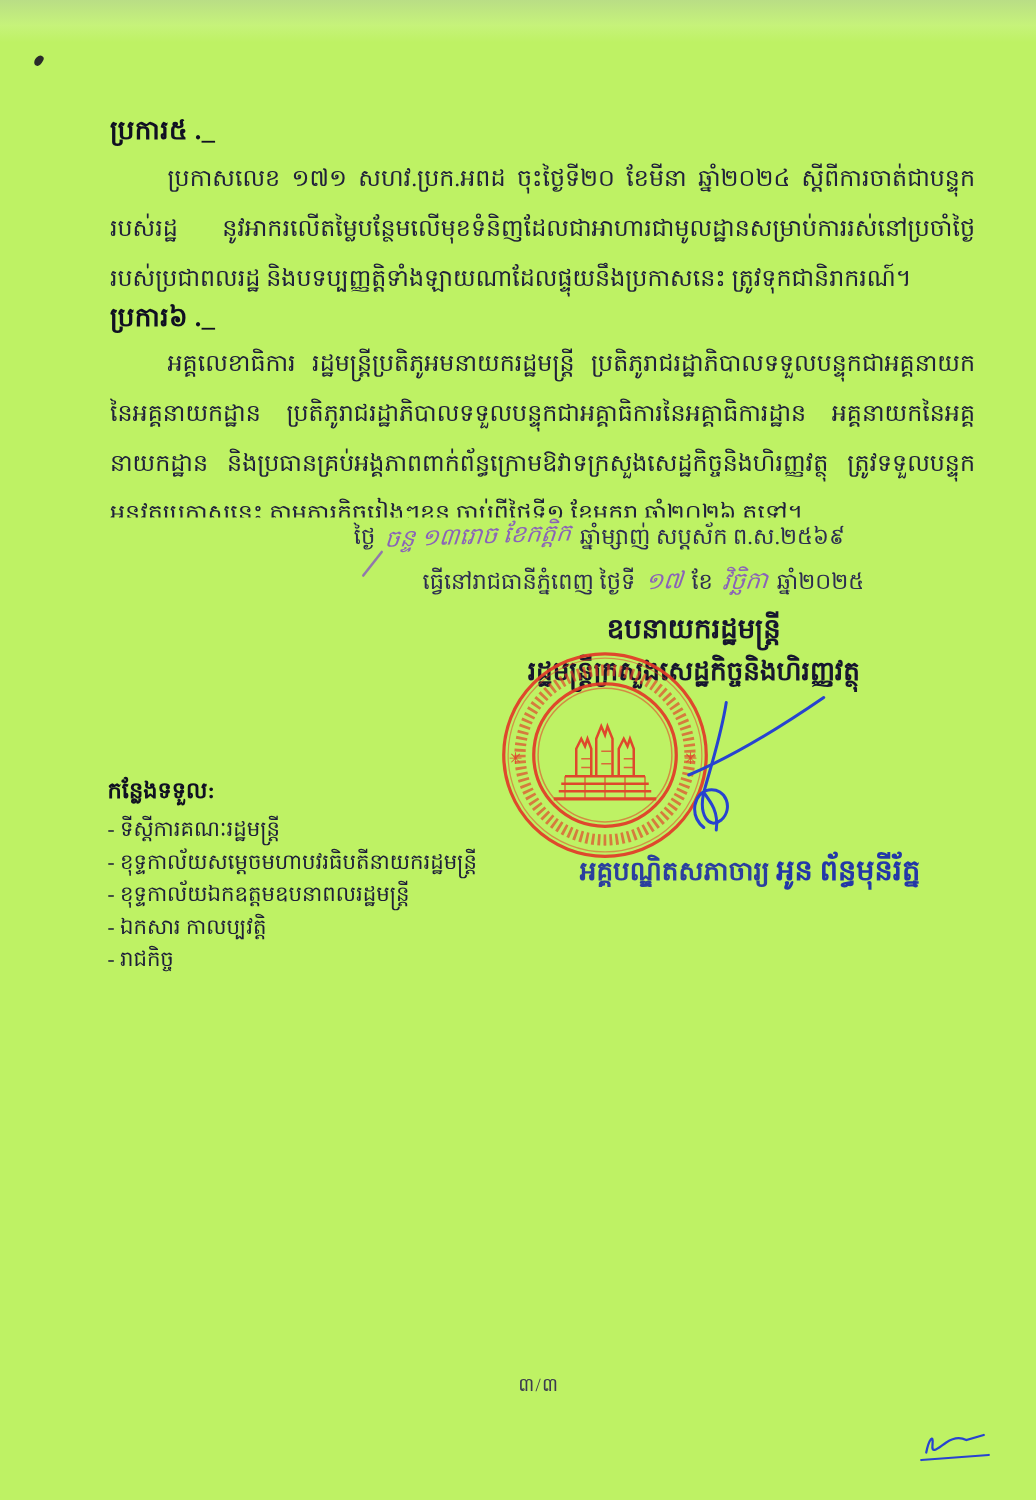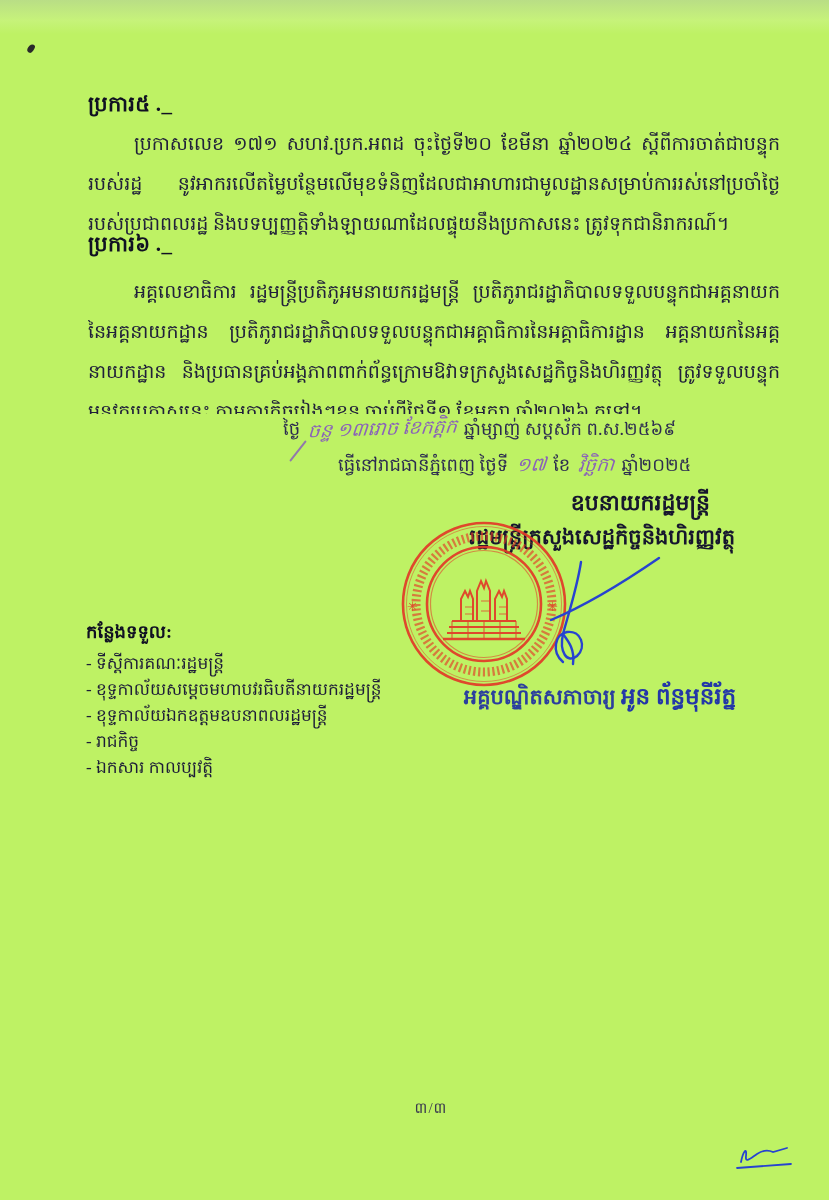--- a/index.html
+++ b/index.html
@@ -21,21 +21,21 @@
     position:absolute;left:28px;top:44px;width:6px;height:9px;
     background:#2a2a2a;border-radius:60% 40% 50% 50%;
     transform:rotate(32deg);
   }
   .h-article{
     position:absolute;left:88px;
     font-size:21px;font-weight:bold;color:#101022;
     letter-spacing:.3px;
   }
   #art5-h{top:90px;}
-  #art6-h{top:230px;}
+  #art6-h{top:240px;}
   .body-par{
     position:absolute;left:88px;width:692px;
     font-size:19px;line-height:40px;
     text-align:justify;text-indent:46px;
     color:#20203a;
     overflow:hidden;
   }
   #art5-b{top:124px;height:122px;}
   #art6-b{top:272px;height:142px;}
   .dateline{
@@ -49,21 +49,21 @@
     font-style:italic;
     font-size:19px;
     transform:skewX(-7deg) rotate(-2deg);
     padding:0 3px;
   }
   .pen-slash{
     position:absolute;left:297px;top:438px;width:2px;height:26px;
     background:#8a63b8;transform:rotate(38deg);border-radius:2px;opacity:.85;
   }
   .sig-title{
-    position:absolute;text-align:right;
+    position:absolute;text-align:center;
     font-weight:bold;color:#16162e;white-space:nowrap;
   }
   #sig-t1{top:489px;left:400px;width:310px;font-size:22px;}
   #sig-t2{top:523px;left:375px;width:360px;font-size:21px;}
   .seal{position:absolute;left:399px;top:519px;width:170px;height:170px;opacity:.92;}
   .signature{position:absolute;left:517px;top:546px;width:146px;height:136px;}
   .sig-name{
     position:absolute;top:682px;left:398px;width:404px;
     text-align:center;color:#2b3f9e;font-weight:bold;
     font-size:21px;white-space:nowrap;
@@ -150,22 +150,22 @@
     <span>អគ្គបណ្ឌិតសភាចារ្យ</span>
     <span class="nm">អូន ព័ន្ធមុនីរ័ត្ន</span>
   </div>
 
   <div class="recipients">
     <div class="rec-head">កន្លែងទទួល:</div>
     <ul class="rec-list">
       <li>ទីស្តីការគណៈរដ្ឋមន្ត្រី</li>
       <li>ខុទ្ទកាល័យសម្តេចមហាបវរធិបតីនាយករដ្ឋមន្ត្រី</li>
       <li>ខុទ្ទកាល័យឯកឧត្តមឧបនាពលរដ្ឋមន្ត្រី</li>
+      <li>ឯកសារ កាលប្បវត្តិ</li>
       <li>រាជកិច្ច</li>
-      <li>ឯកសារ កាលប្បវត្តិ</li>
     </ul>
   </div>
 
   <div class="page-num">៣/៣</div>
 
   <svg class="scribble" viewBox="0 0 64 42">
     <g fill="none" stroke="#2743d0" stroke-width="1.8" stroke-linecap="round">
       <path d="M8 26 C10 16 14 10 13 20 C12 28 18 22 24 18 C30 14 36 14 40 16 L54 12"></path>
       <path d="M4 32 L58 28"></path>
     </g>

